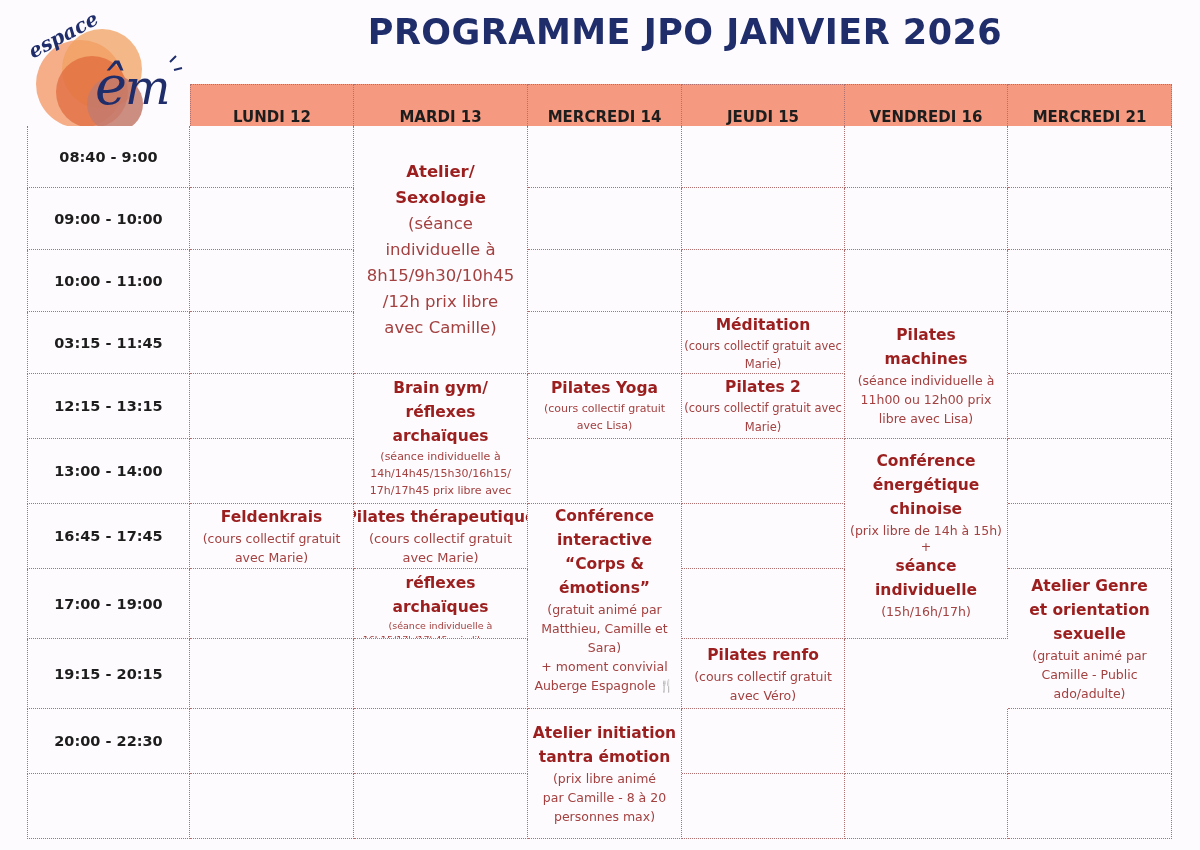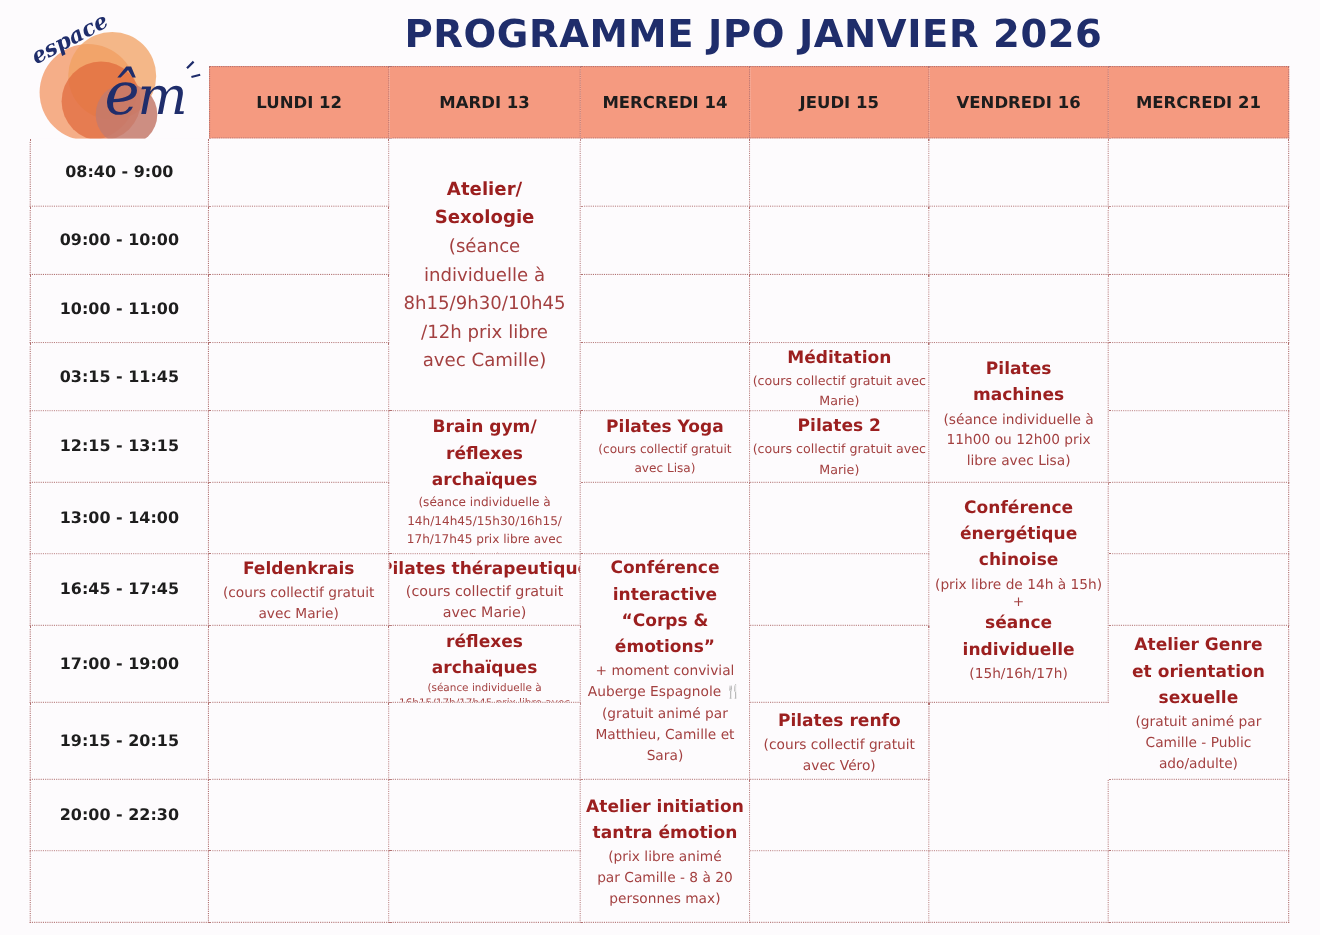--- a/index.html
+++ b/index.html
@@ -23,21 +23,21 @@
   .hdr { background: #f59a80; font-weight: bold; font-size: 15px; color: #1d1d1d; }
   .time { font-weight: bold; font-size: 14.5px; color: #1d1d1d; background: #fdfbfd; }
   .ev { background: #fdfbfd; padding: 0 2px; }
   .ev-title { color: #9b1f1f; font-weight: bold; font-size: 15.5px; line-height: 24px; }
   .ev-desc { color: #a34040; font-size: 12.5px; line-height: 19px; }
   .ev-desc.big { font-size: 16.5px; line-height: 26px; }
   .ev-desc.tiny { font-size: 9.5px; line-height: 14px; }
   .ev-title.lg { font-size: 16.5px; line-height: 26px; }
   .fork { color: #8aa0b0; font-size: 12px; }
   .leftline { border-left: 1px dotted #b07070; }
-  .topline { border-top: 1px dotted #b07070; }
+  .topline { border-top: 1px dotted #b07070; margin-top: 24px; }
 </style>
 </head>
 <body>
 
 <div class="title">PROGRAMME JPO JANVIER 2026</div>
 
 <svg class="logo" viewBox="0 0 165 130">
   <circle cx="60" cy="80" r="44" fill="#f3a073" opacity="0.85"></circle>
   <circle cx="82" cy="65" r="40" fill="#f0a060" opacity="0.75"></circle>
   <circle cx="72" cy="88" r="36" fill="#e0663a" opacity="0.7"></circle>
@@ -108,25 +108,25 @@
   <div class="cell ev" style="left:528px;top:188px;width:154px;height:62px"></div>
   <div class="cell ev" style="left:528px;top:250px;width:154px;height:62px"></div>
   <div class="cell ev" style="left:528px;top:312px;width:154px;height:62px"></div>
   <div class="cell ev" style="left:528px;top:374px;width:154px;height:65px;justify-content:flex-start;padding-top:2px">
     <div class="ev-title">Pilates Yoga</div>
     <div class="ev-desc" style="font-size:11px;line-height:17px">(cours collectif gratuit avec Lisa)</div>
   </div>
   <div class="cell ev" style="left:528px;top:439px;width:154px;height:65px"></div>
   <div class="cell ev" style="left:528px;top:504px;width:154px;height:205px;justify-content:flex-start;padding-top:0">
     <div class="ev-title" style="padding:0 18px">Conférence interactive “Corps &amp; émotions”</div>
+    <div class="ev-desc" style="padding:0 8px">(gratuit animé par Matthieu, Camille et Sara)</div>
     <div class="ev-desc">
       <span>+ moment convivial Auberge Espagnole</span>
       <span class="fork">🍴</span>
     </div>
-    <div class="ev-desc" style="padding:0 8px">(gratuit animé par Matthieu, Camille et Sara)</div>
   </div>
   <div class="cell ev" style="left:528px;top:709px;width:154px;height:130px">
     <div class="ev-title">Atelier initiation tantra émotion</div>
     <div class="ev-desc" style="padding:0 12px">(prix libre animé par Camille - 8 à 20 personnes max)</div>
   </div>
 
   <div class="cell ev" style="left:682px;top:126px;width:163px;height:62px"></div>
   <div class="cell ev" style="left:682px;top:188px;width:163px;height:62px"></div>
   <div class="cell ev" style="left:682px;top:250px;width:163px;height:62px"></div>
   <div class="cell ev" style="left:682px;top:312px;width:163px;height:62px">

